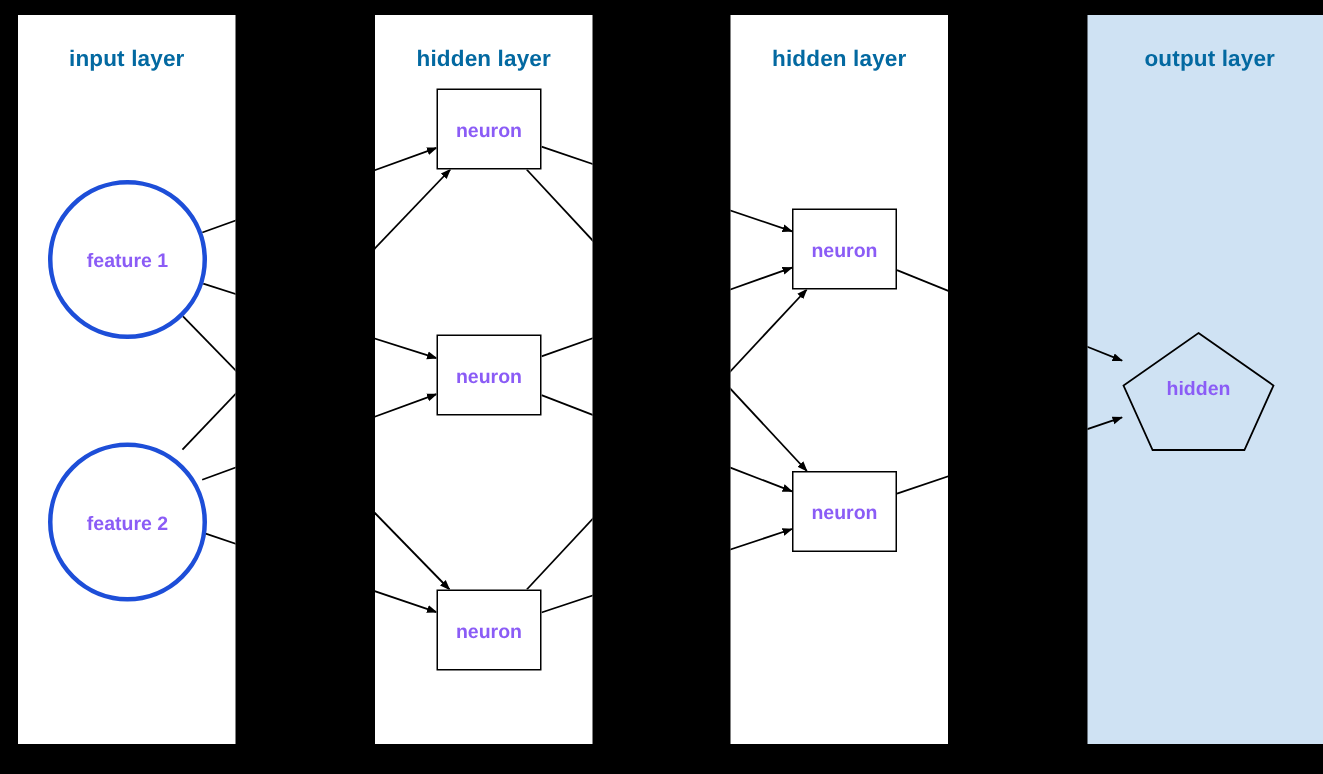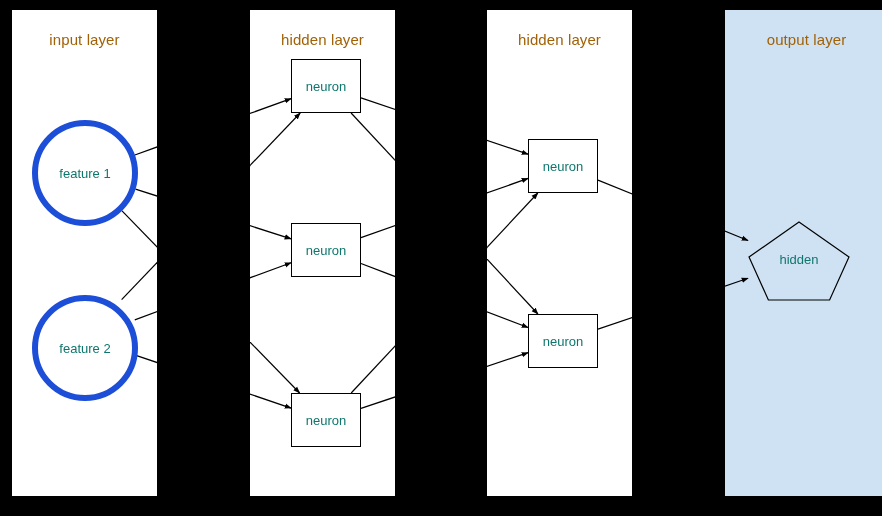--- a/index.html
+++ b/index.html
@@ -22,45 +22,46 @@
     position: absolute;
     box-sizing: border-box;
     overflow: hidden;
   }
   .layer-title {
     position: absolute;
     left: 0;
     right: 0;
     text-align: center;
     font-size: 15px;
-    font-weight: normal;
-    color: #a16207;
+    font-weight: bold;
+    color: #0369a1;
     letter-spacing: 0.1px;
     white-space: nowrap;
   }
   .edges-svg {
     position: absolute;
     left: 0;
     top: 0;
     width: 882px;
     height: 516px;
     pointer-events: none;
   }
   .node {
     position: absolute;
     box-sizing: border-box;
     display: flex;
     align-items: center;
     justify-content: center;
     font-size: 13px;
-    color: #0f766e;
+    color: #8b5cf6;
     text-align: center;
+    font-weight: bold;
   }
   .node-circle {
-    border: 6px solid #1d4ed8;
+    border: 3px solid #1d4ed8;
     border-radius: 50%;
     background: #ffffff;
   }
   .node-box {
     border: 1px solid #000000;
     background: #ffffff;
   }
   .node-pentagon {
     background: transparent;
   }

